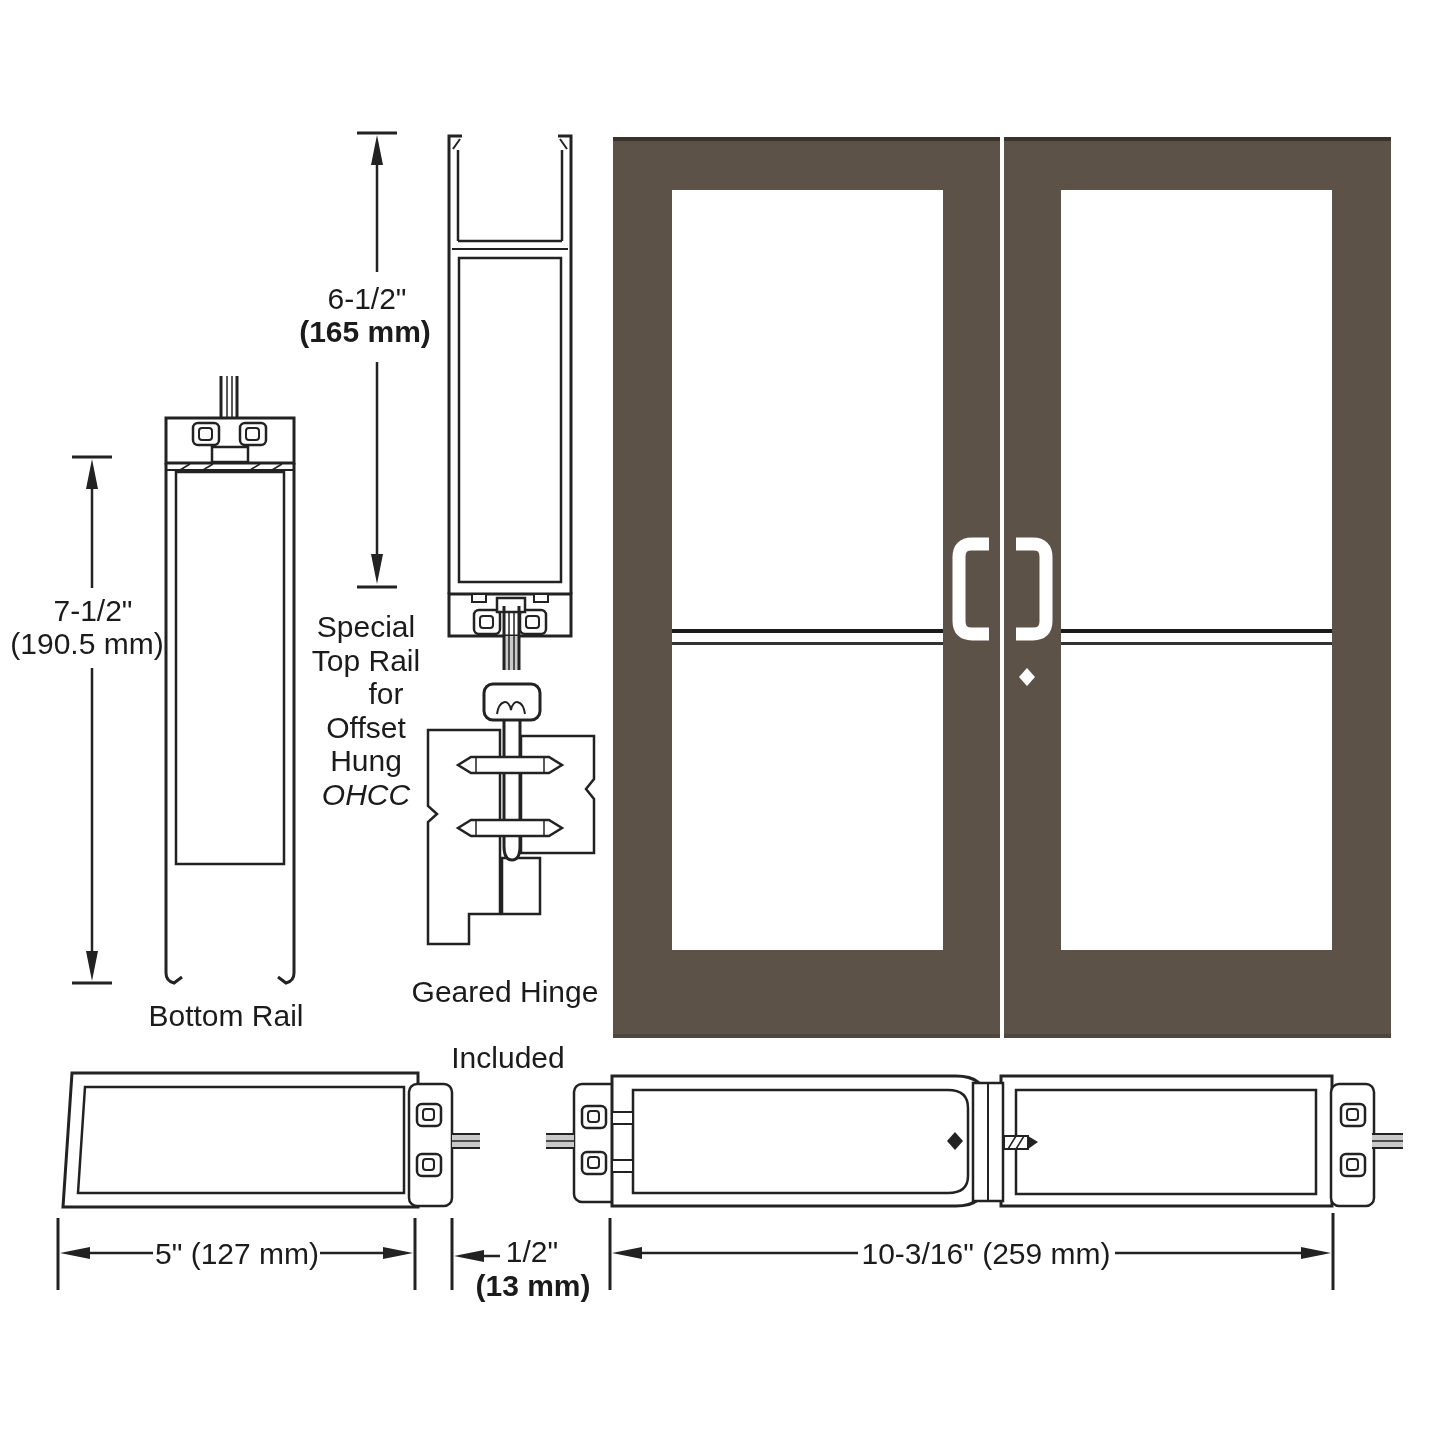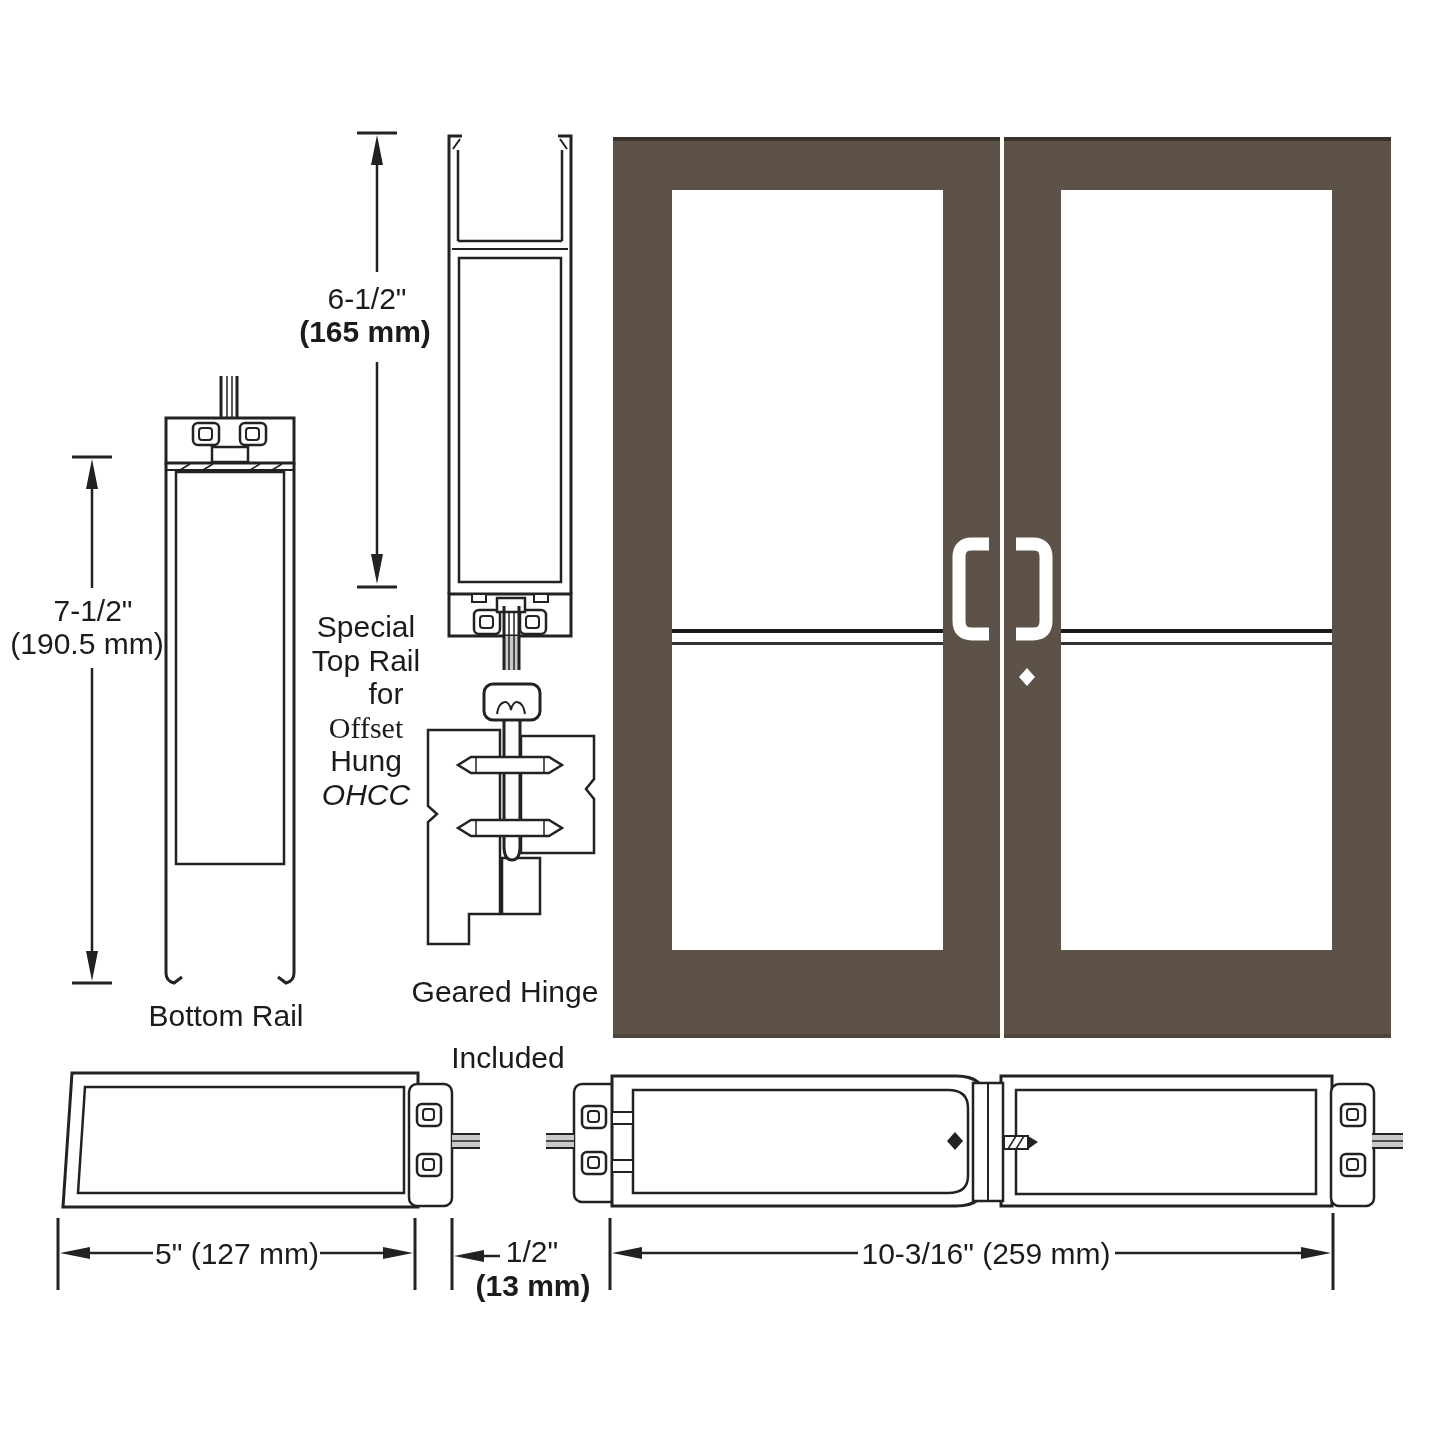--- a/index.html
+++ b/index.html
@@ -221,21 +221,21 @@
 
   <div class="txt" style="left:367px;top:282px;">6-1/2"</div>
   <div class="txt" style="left:365px;top:315px;font-weight:bold;">(165 mm)</div>
 
   <div class="txt" style="left:93px;top:594px;">7-1/2"</div>
   <div class="txt" style="left:87px;top:627px;">(190.5 mm)</div>
 
   <div class="txt" style="left:366px;top:610px;">Special</div>
   <div class="txt" style="left:366px;top:644px;">Top Rail</div>
   <div class="txt" style="left:366px;top:677px;margin-left:20px;">for</div>
-  <div class="txt" style="left:366px;top:711px;font-family:Liberation Serif, serif;">Offset</div>
+  <div class="txt" style="left:366px;top:711px;">Offset</div>
   <div class="txt" style="left:366px;top:744px;text-align:center;">Hung</div>
   <div class="txt" style="left:366px;top:778px;font-style:italic;">OHCC</div>
 
   <div class="txt" style="left:226px;top:999px;">Bottom Rail</div>
 
   <div class="txt" style="left:505px;top:975px;">Geared Hinge</div>
   <div class="txt" style="left:508px;top:1005px;margin-top:36px;">Included</div>
 
   <div class="txt" style="left:237px;top:1237px;">5" (127 mm)</div>
 

